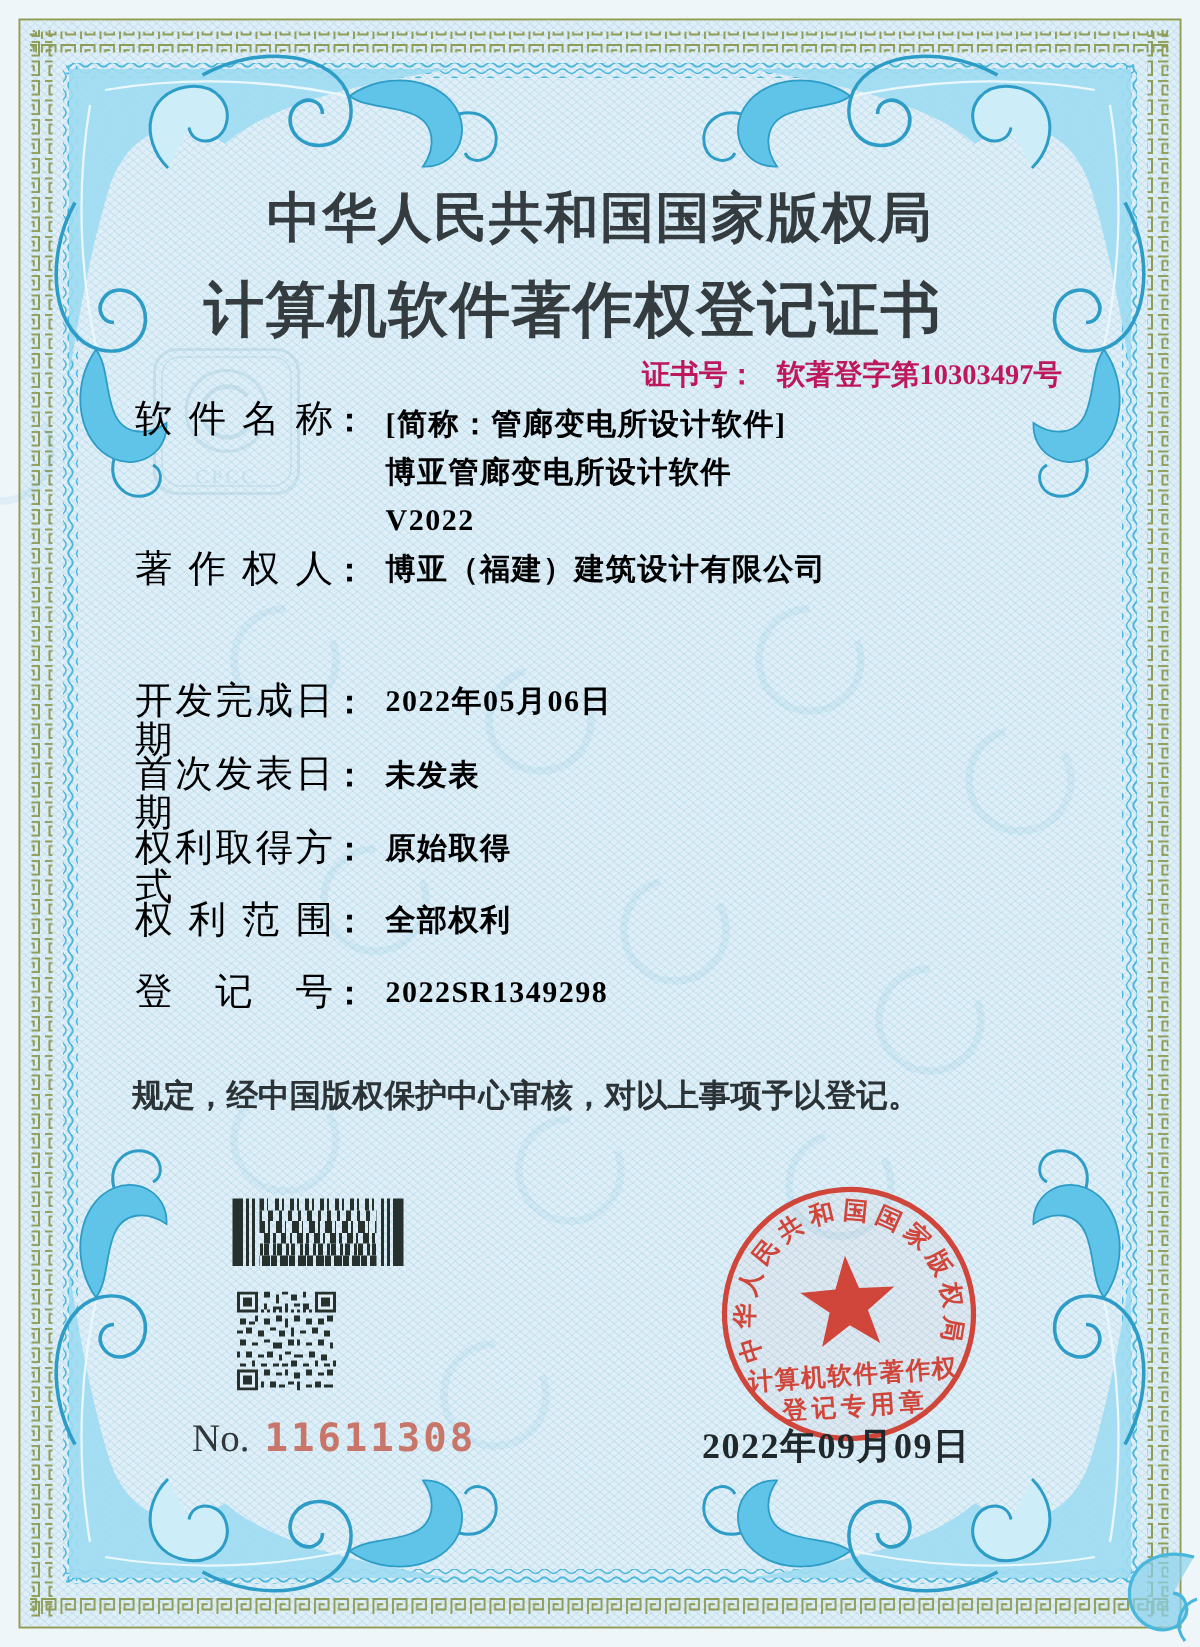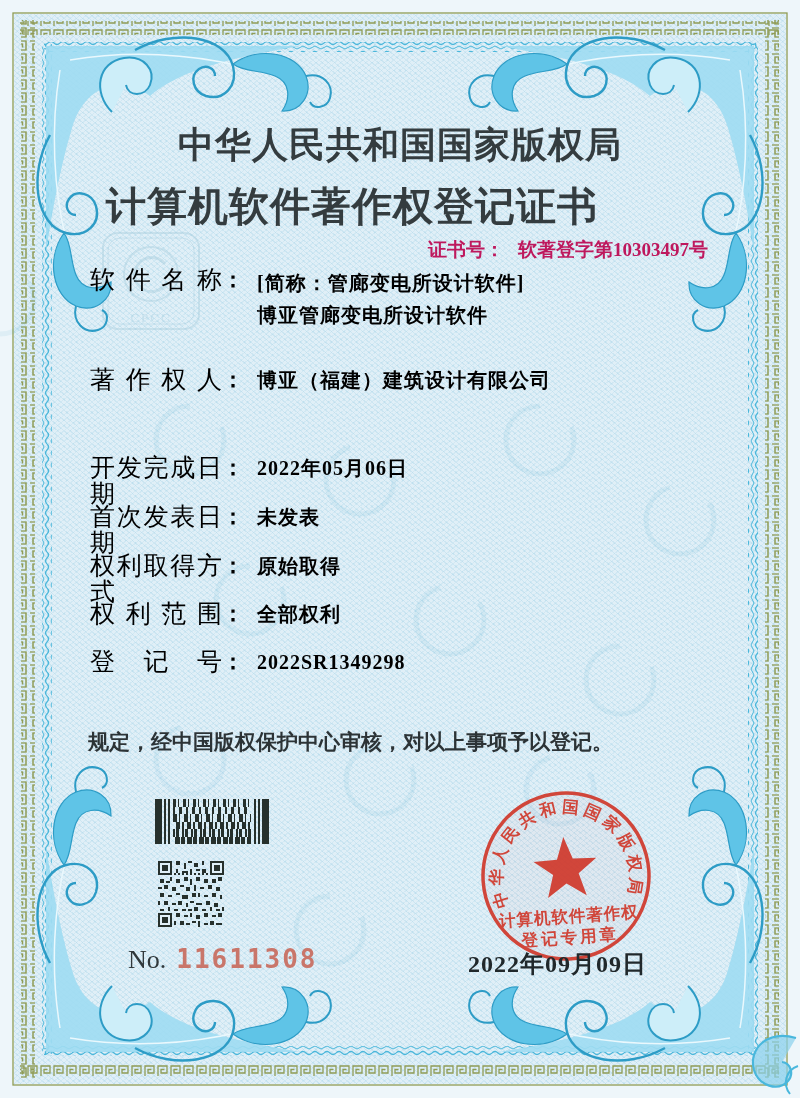--- a/index.html
+++ b/index.html
@@ -6,31 +6,31 @@
   body{width:800px;height:1098px;font-family:"Liberation Serif",serif;}
   .cert{position:relative;width:800px;height:1098px;background:#eef6fa;overflow:hidden;}
   .paper{position:absolute;left:14px;top:14px;right:14px;bottom:14px;
     background-color:#e0eff7;
     background-image:
       repeating-linear-gradient(40deg, rgba(130,195,222,.22) 0 1px, rgba(255,255,255,0) 1px 4px),
       repeating-linear-gradient(-40deg, rgba(130,195,222,.16) 0 1px, rgba(255,255,255,0) 1px 4px);}
   .frame-svg{position:absolute;left:0;top:0;}
   .txt{position:absolute;color:#be185d;}
   .authority{top:121px;left:0;width:800px;text-align:center;font-size:36px;font-weight:700;letter-spacing:1px;color:#343c3f;}
-  .cert-title{top:179px;left:0;width:704px;text-align:center;font-size:40px;font-weight:700;letter-spacing:1px;color:#343c3f;}
+  .cert-title{top:179px;left:0;width:764px;text-align:center;font-size:40px;font-weight:700;letter-spacing:1px;color:#343c3f;}
   .certno{top:237px;right:92px;font-size:19px;font-weight:700;}
   .certno .gap{display:inline-block;width:14px;}
   .row{position:absolute;left:90px;display:flex;align-items:flex-start;}
   .flabel{display:inline-block;width:132px;text-align:justify;text-align-last:justify;font-size:25px;font-weight:400;line-height:26px;}
   .fcolon{font-size:22px;font-weight:700;line-height:26px;}
   .fvalue{margin-left:13px;font-size:20px;font-weight:700;line-height:26px;letter-spacing:1px;}
   .fvalue .vline{line-height:32px;}
   .statement{position:absolute;left:88px;top:697px;width:632px;font-size:21px;font-weight:600;color:#2c3336;}
   .statement .s1{text-indent:42px;text-align:justify;text-align-last:justify;line-height:26px;}
-  .statement .s2{margin-top:32px;line-height:26px;}
+  .statement .s2{margin-top:20px;line-height:26px;}
   .barcode{position:absolute;left:155px;top:799px;width:114px;height:45px;}
   .barcode .mid{position:absolute;left:18px;right:18px;top:0;bottom:0;}
   .barcode .mid div{height:7.5px;}
   .barcode .mid div:nth-child(1){background:repeating-linear-gradient(90deg,#26302c 0 3px,transparent 3px 5px,#26302c 5px 6px,transparent 6px 10px);}
   .barcode .mid div:nth-child(2){background:repeating-linear-gradient(90deg,#26302c 0 2px,transparent 2px 6px,#26302c 6px 9px,transparent 9px 13px);}
   .barcode .mid div:nth-child(3){background:repeating-linear-gradient(90deg,#26302c 0 4px,transparent 4px 6px,#26302c 6px 7px,transparent 7px 11px);}
   .barcode .mid div:nth-child(4){background:repeating-linear-gradient(90deg,transparent 0 3px,#26302c 3px 7px,transparent 7px 9px,#26302c 9px 11px);}
   .barcode .mid div:nth-child(5){background:repeating-linear-gradient(90deg,#26302c 0 2px,transparent 2px 3px,#26302c 3px 6px,transparent 6px 9px);}
   .barcode .mid div:nth-child(6){background:repeating-linear-gradient(90deg,transparent 0 2px,#26302c 2px 7px,transparent 7px 8px,#26302c 8px 12px);}
   .barcode .guard-l{position:absolute;left:0;top:0;bottom:0;width:16px;
@@ -130,20 +130,21 @@
   <div class="txt certno">
     <span>证书号：</span><span class="gap"></span><span>软著登字第10303497号</span>
   </div>
 
   <div class="row" style="top:267px">
     <span class="flabel">软件名称</span>
     <span class="fcolon">：</span>
     <span class="fvalue">
       <span class="vline" style="display:block">[简称：管廊变电所设计软件]</span>
       <span class="vline" style="display:block">博亚管廊变电所设计软件</span>
+      <span class="vline" style="display:block">V2022</span>
     </span>
   </div>
 
   <div class="row" style="top:367px">
     <span class="flabel">著作权人</span>
     <span class="fcolon">：</span>
     <span class="fvalue">博亚（福建）建筑设计有限公司</span>
   </div>
 
   <div class="row" style="top:455px">

